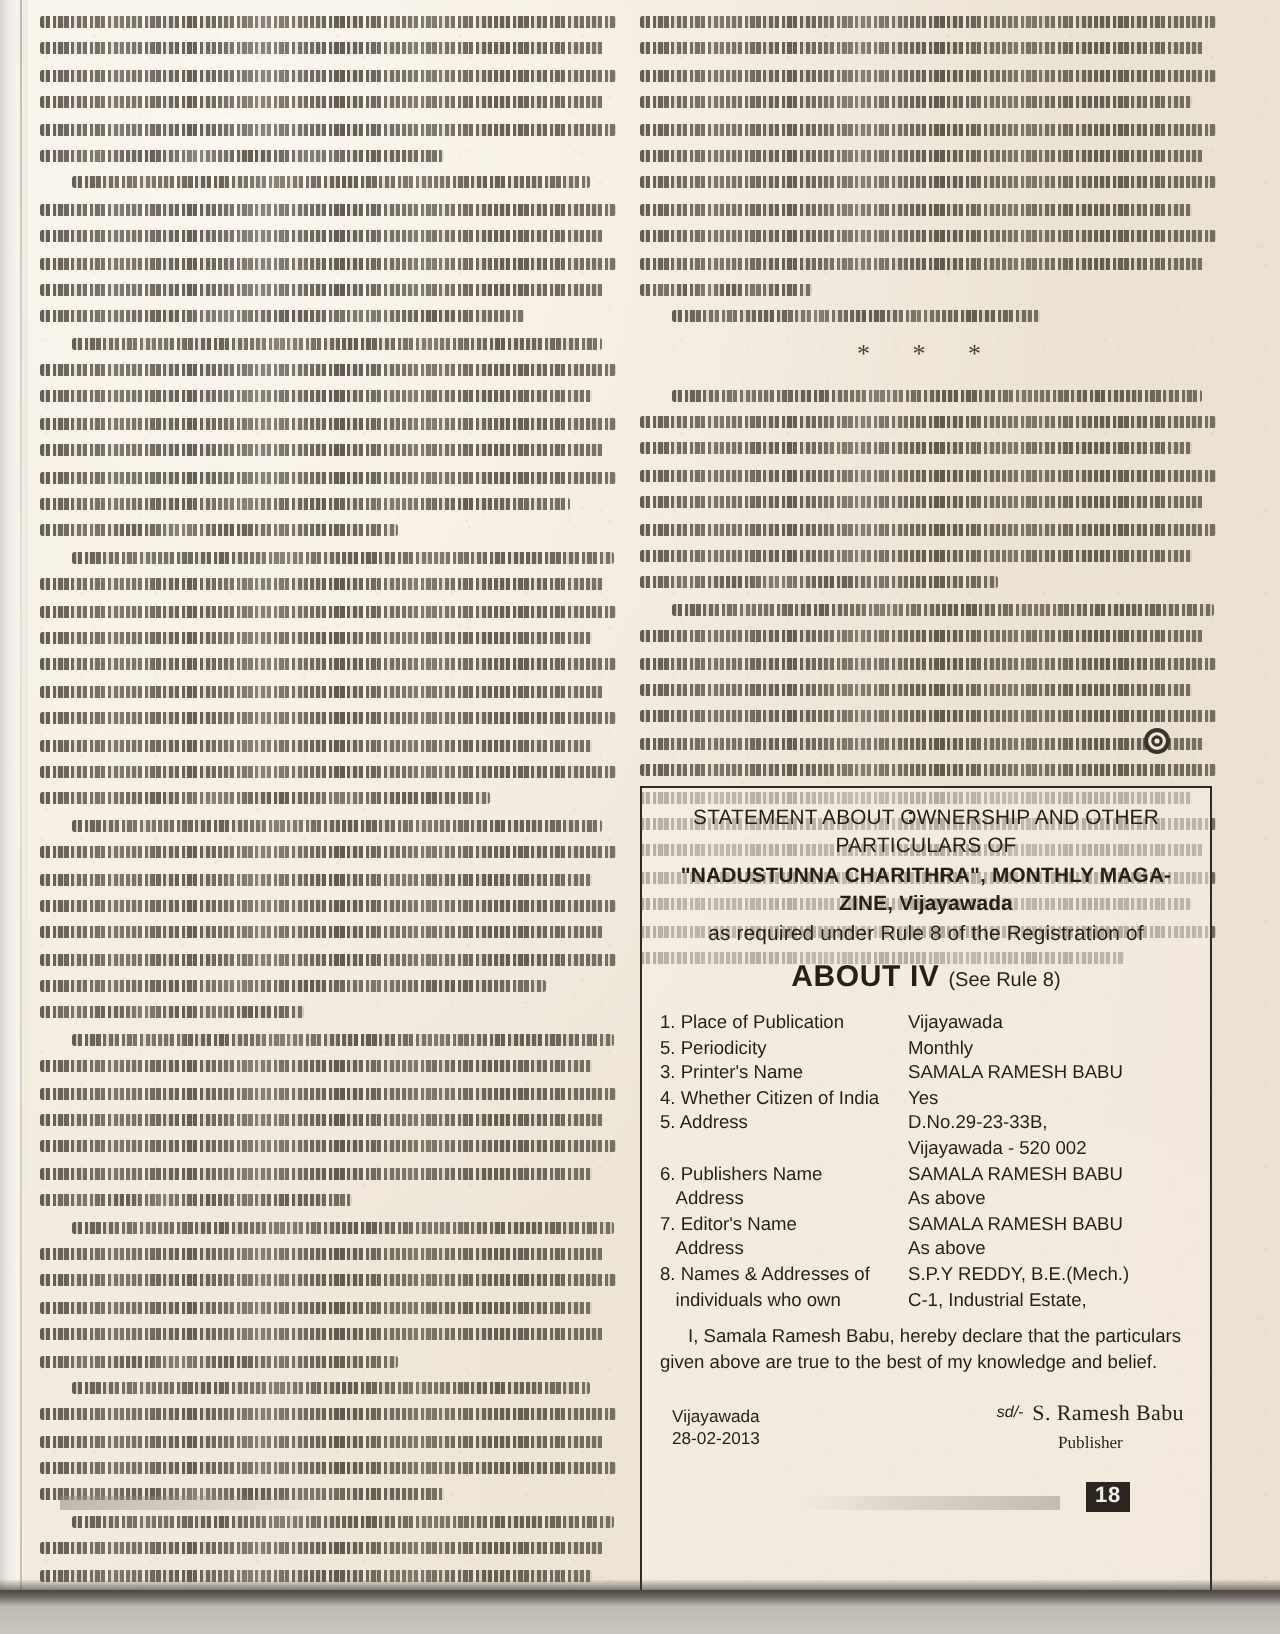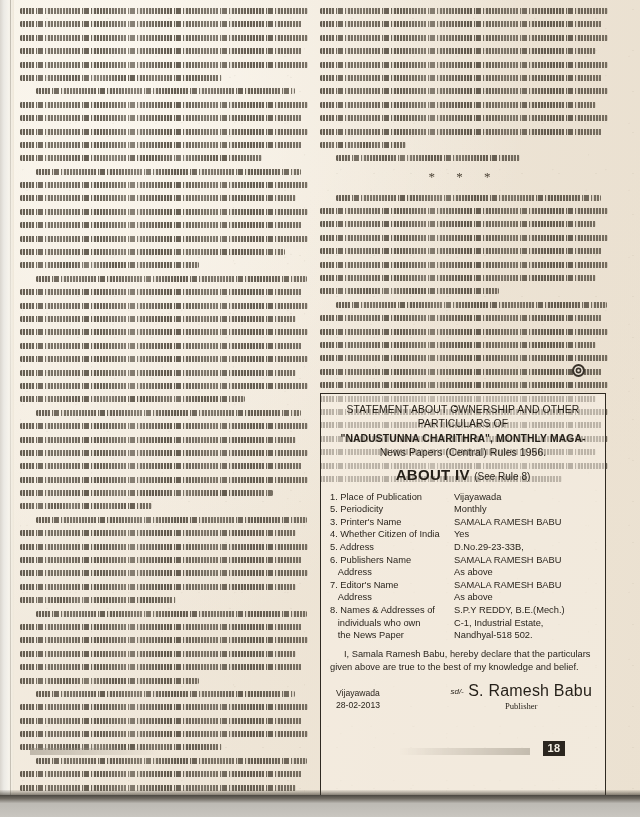--- a/index.html
+++ b/index.html
@@ -139,21 +139,21 @@
   td.lbl{width:124px;white-space:nowrap;}
   td.col{width:9px;text-align:left;}
   td.val{}
   .declare{
     font-size:9.3px;line-height:12.8px;margin-top:6px;text-indent:14px;
   }
   #sigrow{margin-top:9px;display:flex;justify-content:space-between;align-items:flex-end;}
   #place{font-size:8.6px;line-height:11.5px;padding-left:6px;}
   #sig{text-align:center;padding-right:4px;}
   #sig .sd{font-size:8px;vertical-align:middle;font-style:italic;}
-  #sig .nm{font-family:Liberation Sans, sans-serif;font-size:16px;letter-spacing:.2px;}
+  #sig .nm{font-family:Liberation Serif, serif;font-size:11px;letter-spacing:.2px;}
   #sig .pb{font-family:"Liberation Serif",serif;font-size:8.6px;margin-top:1px;}
 
   
   #footer{
     position:absolute;left:0;top:740px;width:640px;height:22px;
   }
   #footrule{
     position:absolute;left:30px;top:8px;width:500px;height:7px;
     background:linear-gradient(90deg,rgba(150,142,128,.55),rgba(150,142,128,.18) 18%,rgba(0,0,0,0) 26%,rgba(0,0,0,0) 74%,rgba(150,142,128,.22) 84%,rgba(150,142,128,.5));
     filter:blur(.3px);
@@ -321,21 +321,22 @@
   </div>
 
   <div id="endmark"></div>
 
   <div id="formbox">
 
     <div class="hdr" id="form-heading">
         <div>STATEMENT ABOUT OWNERSHIP AND OTHER</div>
         <div>PARTICULARS OF</div>
         <div class="b">"NADUSTUNNA CHARITHRA", MONTHLY MAGA-</div>
-        <div>News Papers (Central) Rules 1956.</div>
+        <div class="b">ZINE,  Vijayawada</div>
+        <div>as required under Rule 8 of the Registration of</div>
       </div>
 
     <div class="formiv">
       <span class="big">ABOUT IV</span>
       <span class="see">(See Rule 8)</span>
     </div>
 
     <table class="fields">
       <tbody id="form-fields-body">
           <tr>
@@ -357,20 +358,25 @@
             <td class="lbl">4. Whether Citizen of India</td>
             <td class="col">:</td>
             <td class="val">Yes</td>
           </tr>
           <tr>
             <td class="lbl">5. Address</td>
             <td class="col">:</td>
             <td class="val">D.No.29-23-33B,</td>
           </tr>
           <tr>
+            <td class="lbl"></td>
+            <td class="col"></td>
+            <td class="val">Vijayawada - 520 002</td>
+          </tr>
+          <tr>
             <td class="lbl">6. Publishers Name</td>
             <td class="col">:</td>
             <td class="val">SAMALA RAMESH BABU</td>
           </tr>
           <tr>
             <td class="lbl">&nbsp;&nbsp;&nbsp;Address</td>
             <td class="col">:</td>
             <td class="val">As above</td>
           </tr>
           <tr>
@@ -385,25 +391,20 @@
           </tr>
           <tr>
             <td class="lbl">8. Names &amp; Addresses of</td>
             <td class="col">:</td>
             <td class="val">S.P.Y REDDY, B.E.(Mech.)</td>
           </tr>
           <tr>
             <td class="lbl">&nbsp;&nbsp;&nbsp;individuals who own</td>
             <td class="col"></td>
             <td class="val">C-1, Industrial Estate,</td>
-          </tr>
-          <tr>
-            <td class="lbl">&nbsp;&nbsp;&nbsp;the News Paper</td>
-            <td class="col"></td>
-            <td class="val">Nandhyal-518 502.</td>
           </tr>
         </tbody>
     </table>
 
     <div class="declare">I, Samala Ramesh Babu, hereby declare that the particulars given above are true to the best of my knowledge and belief.</div>
 
     <div id="sigrow">
       <div id="place">
         <div>Vijayawada</div>
         <div>28-02-2013</div>

